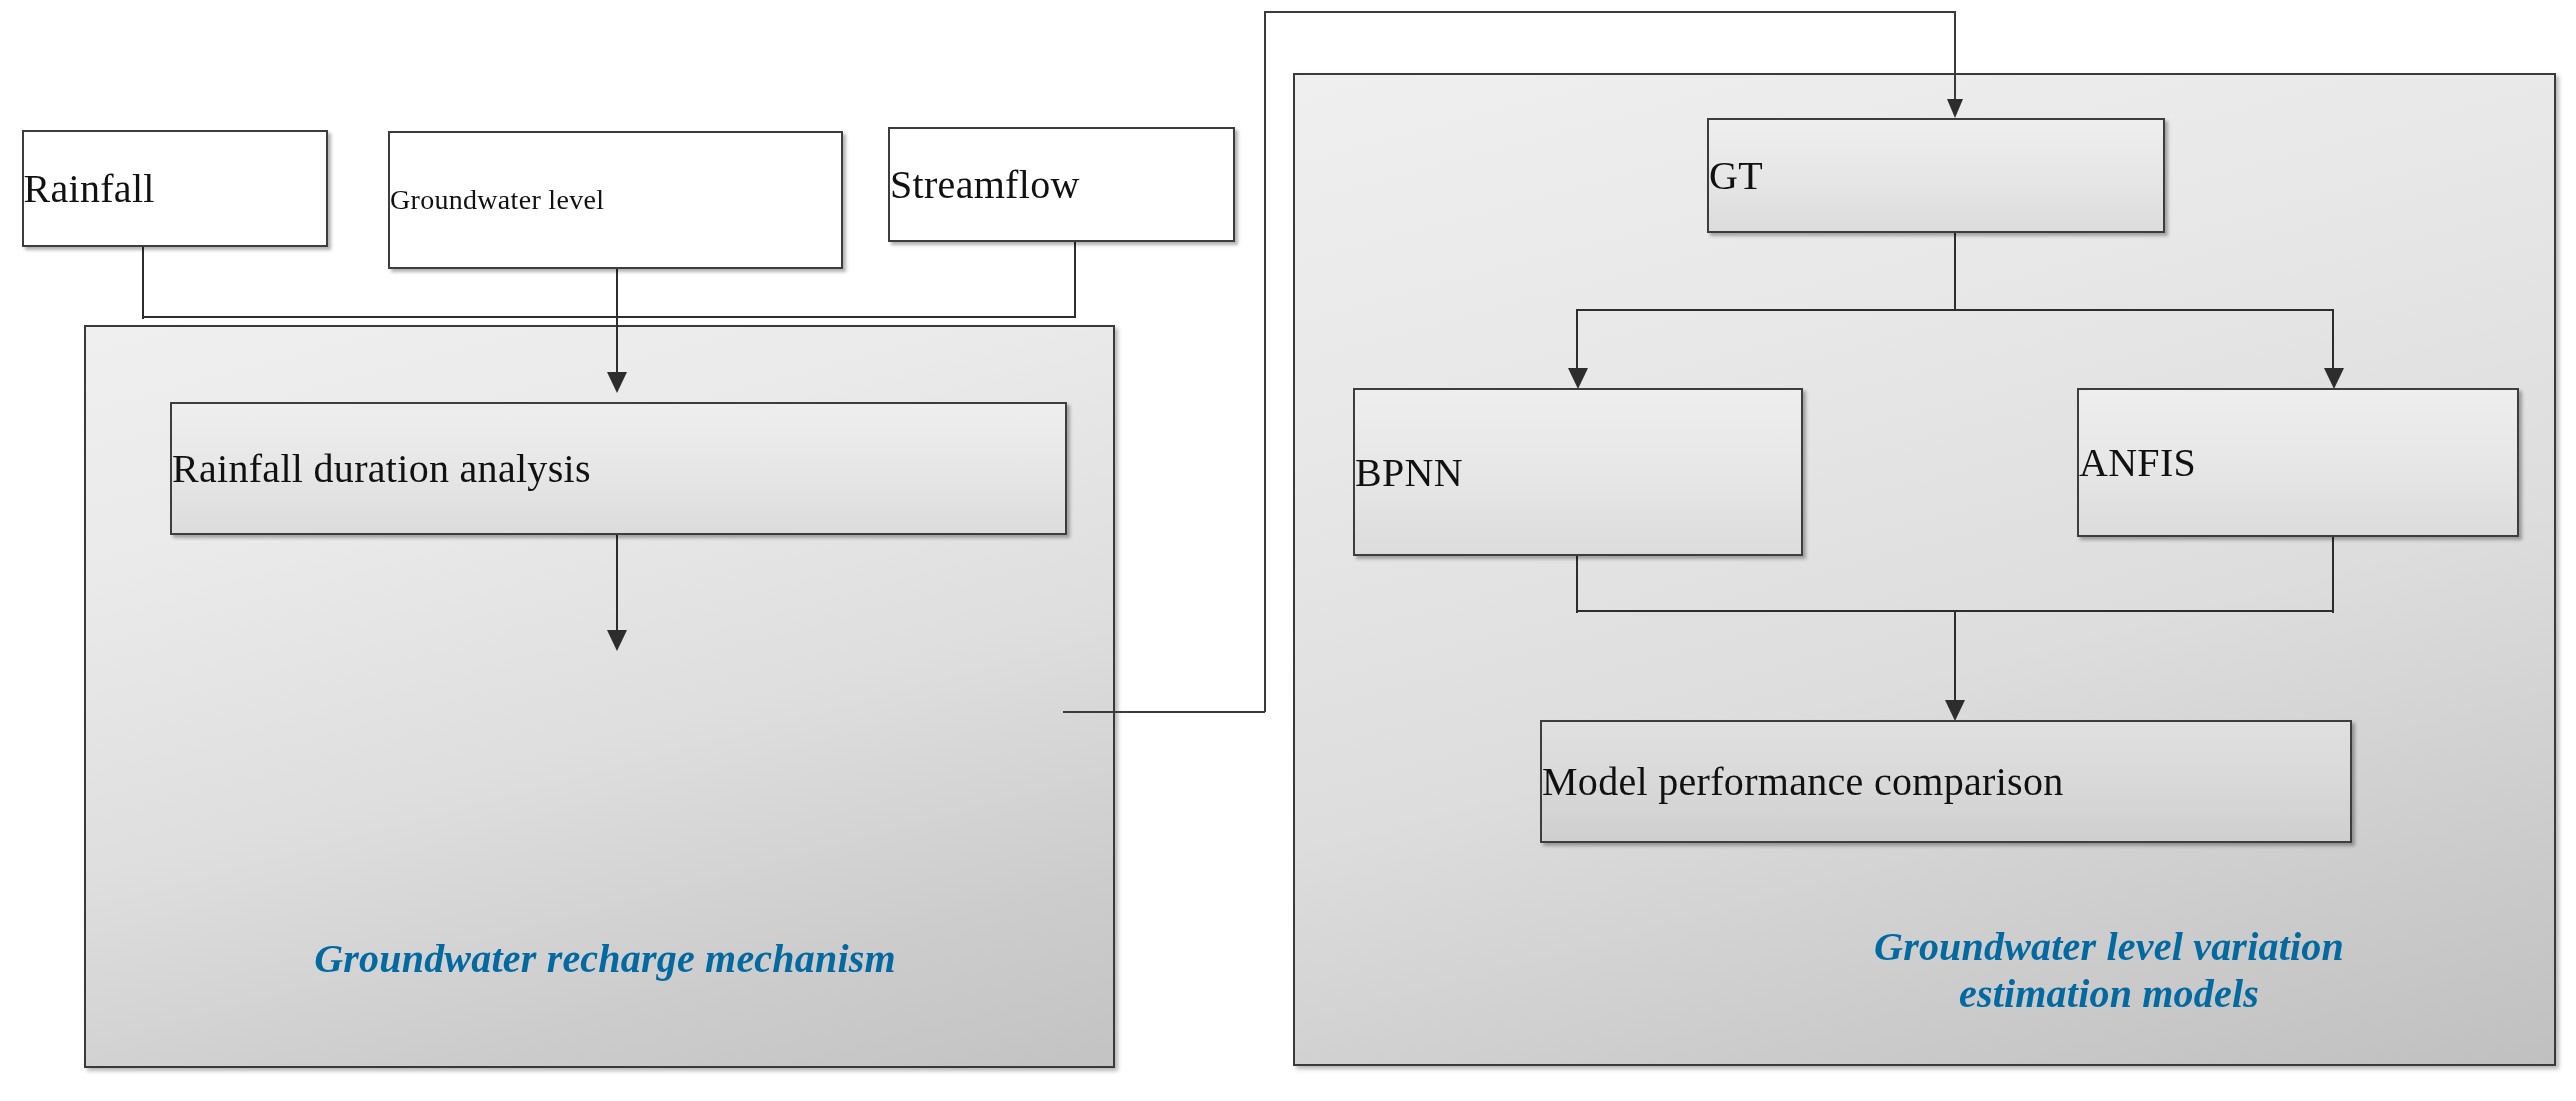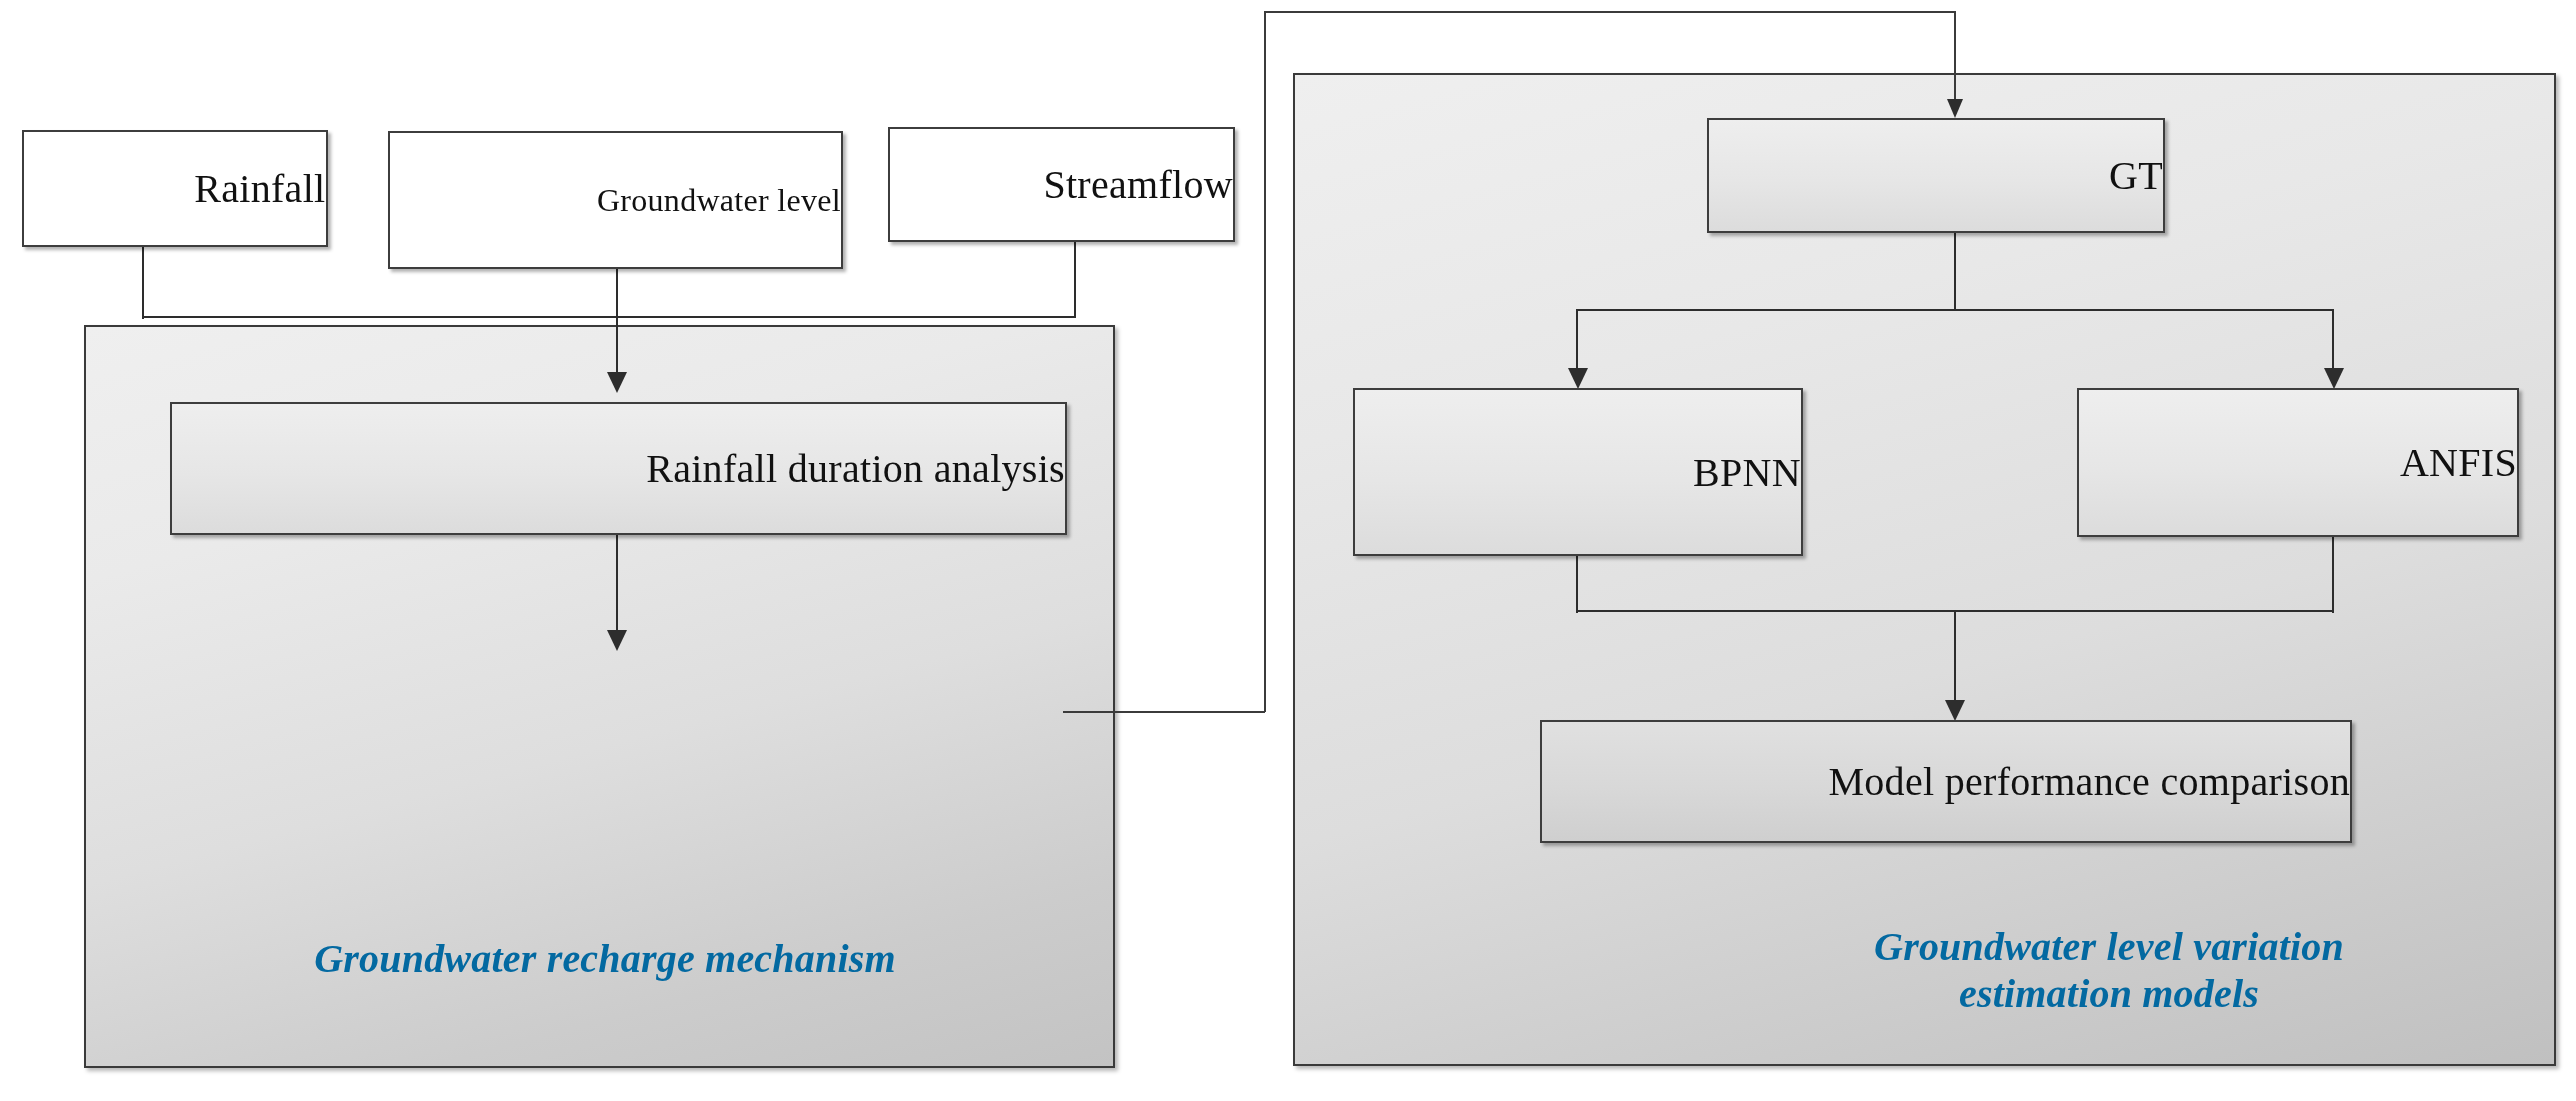--- a/index.html
+++ b/index.html
@@ -42,21 +42,21 @@
     white-space: pre-line;
   }
 
   
   .node {
     position: absolute;
     box-sizing: border-box;
     border: 2.4px solid #3d3d3d;
     display: flex;
     align-items: center;
-    justify-content: flex-end;
+    justify-content: flex-start;
     color: #111111;
     text-align: center;
     box-shadow: 3.2px 3.2px 3.2px rgba(0,0,0,0.30);
     letter-spacing: 0.3px;
   }
   .node-white {
     background: #ffffff;
   }
   .node-gray {
     background: linear-gradient(180deg, #eeeeee 0%, #e6e6e6 55%, #dcdcdc 100%);
@@ -134,21 +134,21 @@
   <div class="line-v" style="left:1576px; top:535px; height:78px;"></div>
   <div class="line-v" style="left:2332px; top:535px; height:78px;"></div>
   <div class="line-h" style="left:1576px; top:610px; width:758px;"></div>
   <div class="line-v" style="left:1954px; top:610px; height:95px;"></div>
   <div class="arrowhead" style="left:1945px; top:700px;"></div>
 
   <div class="node node-white" style="left:21.5px; top:130px; width:306px; height:117px; font-size:40px;">
     <span>Rainfall</span>
   </div>
 
-  <div class="node node-white" style="left:388px; top:131px; width:455px; height:138px; font-size:32px;">
+  <div class="node node-white" style="left:388px; top:131px; width:455px; height:138px; font-size:28px;">
     <span>Groundwater  level</span>
   </div>
 
   <div class="node node-white" style="left:888px; top:127px; width:347px; height:115px; font-size:40px;">
     <span>Streamflow</span>
   </div>
 
   <div class="node node-gray" style="left:170px; top:402px; width:897px; height:133px; font-size:40px;">
     <span>Rainfall  duration  analysis</span>
   </div>

